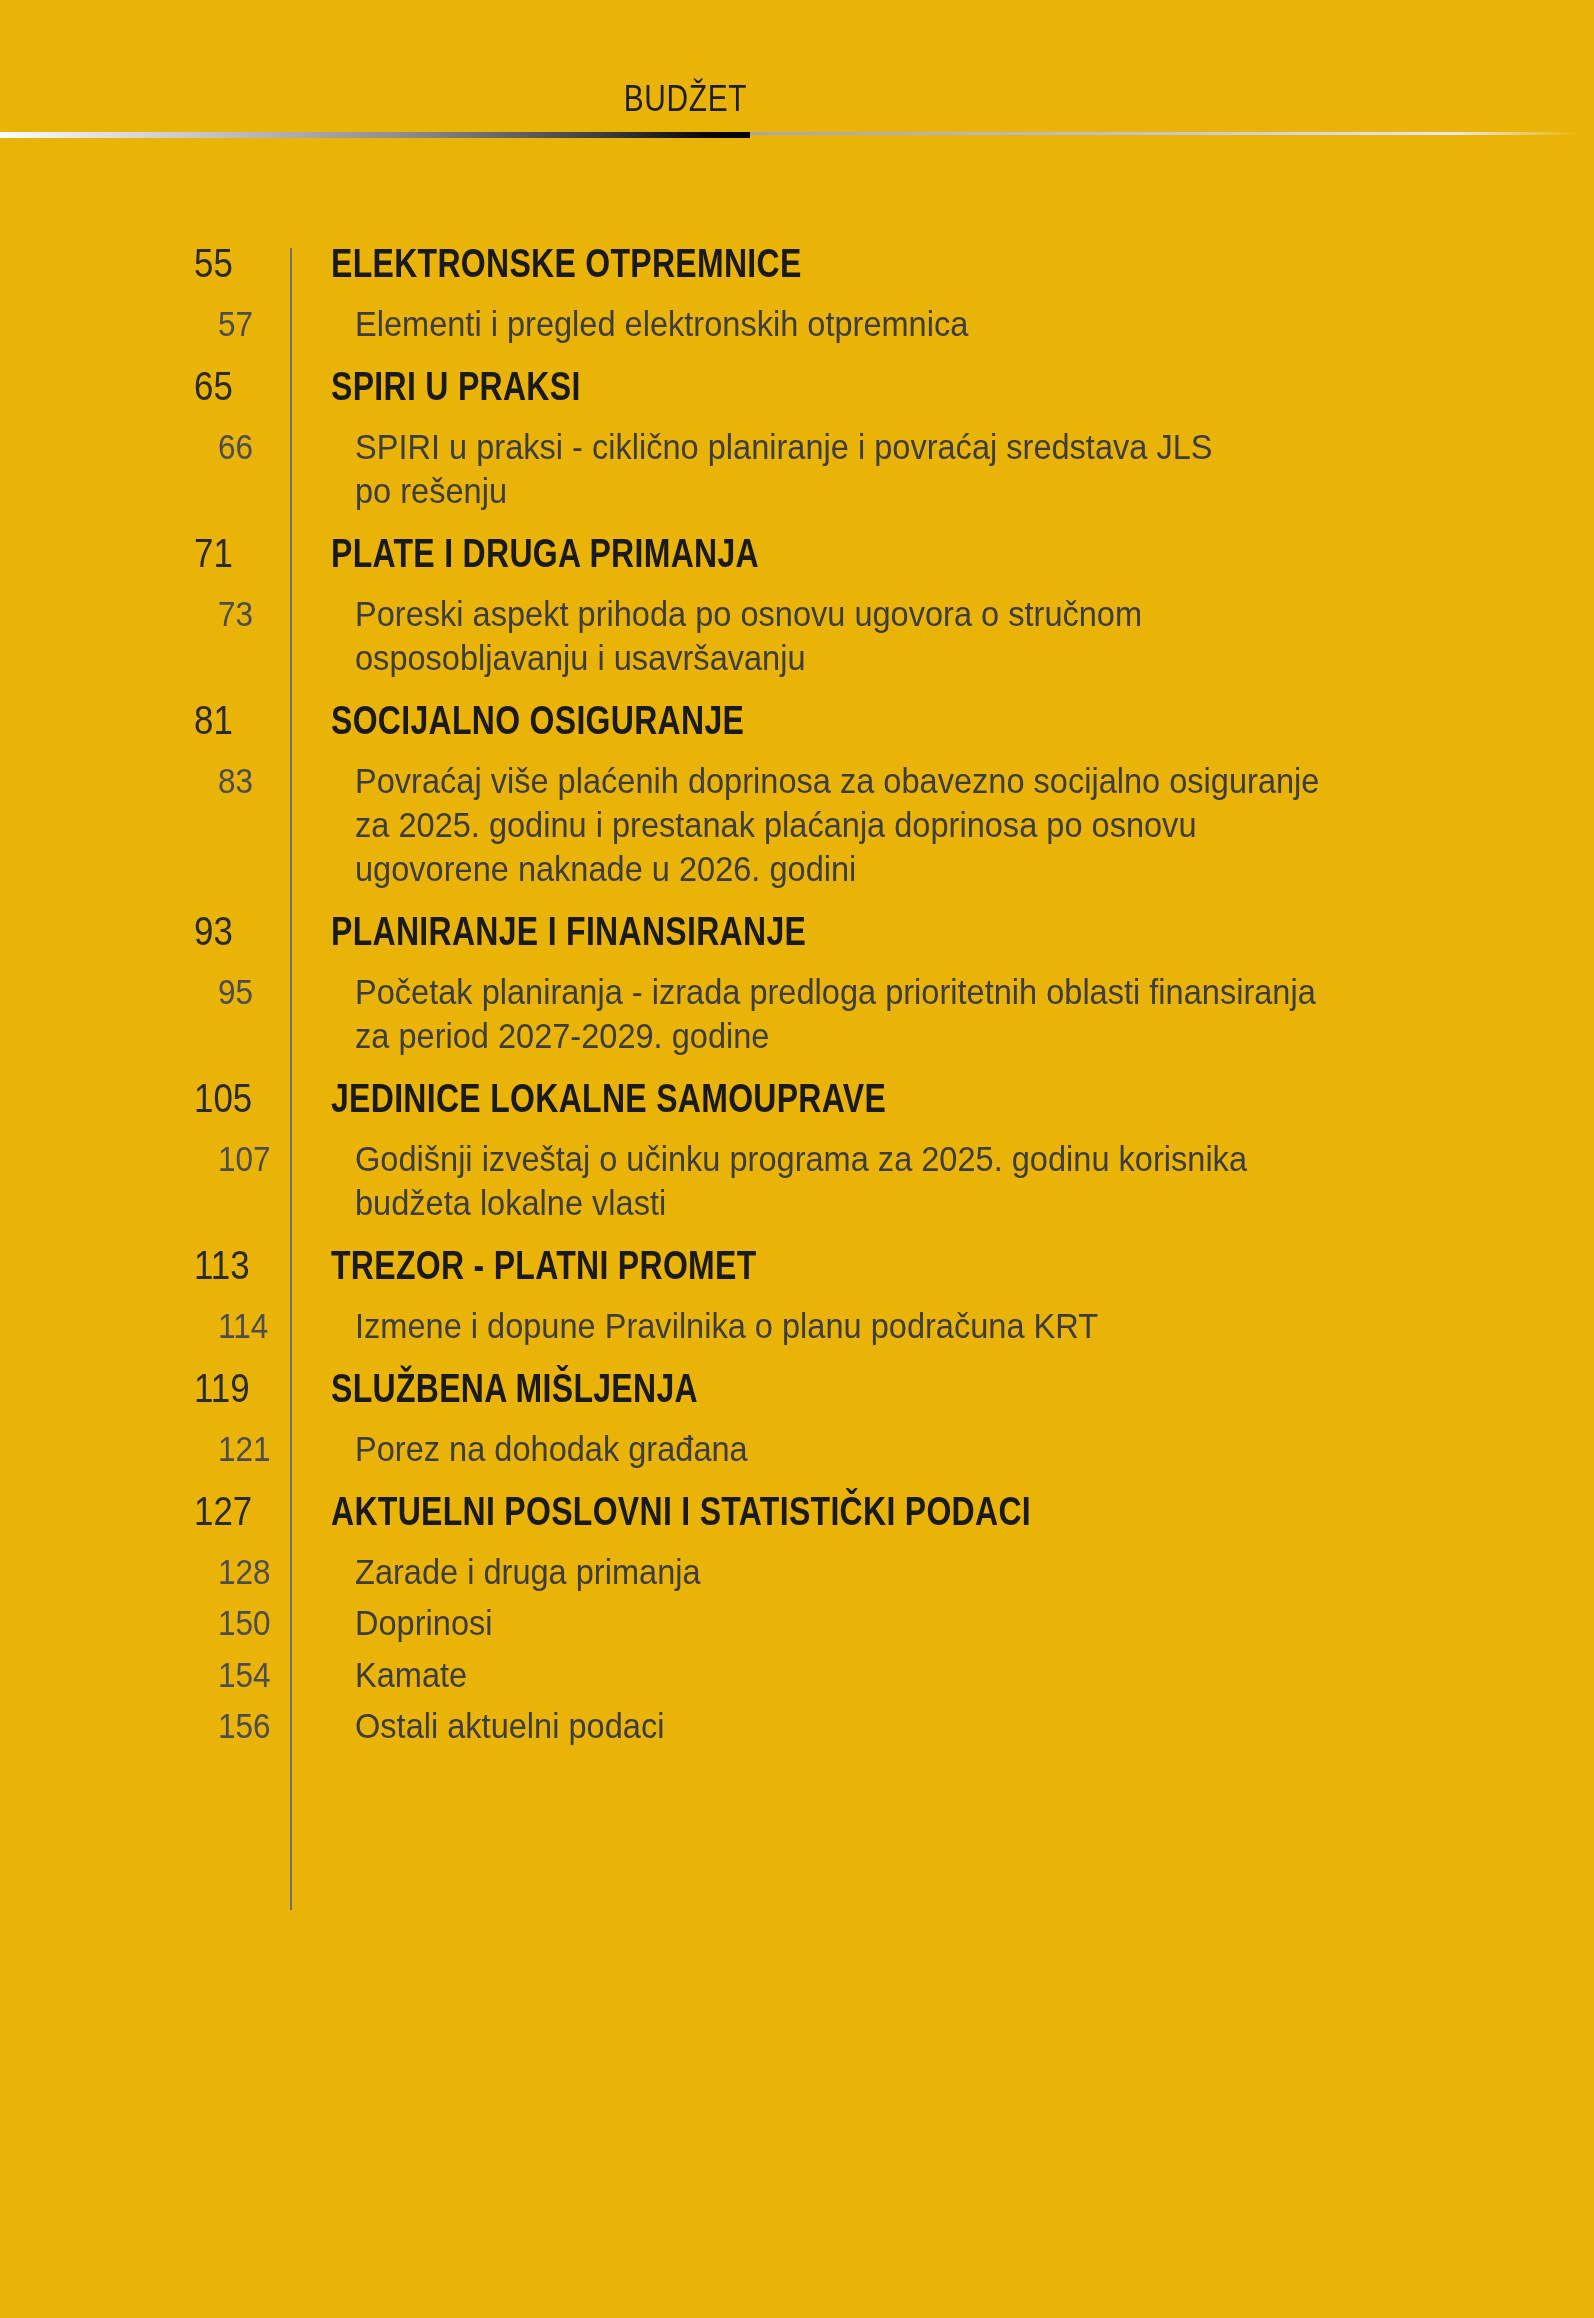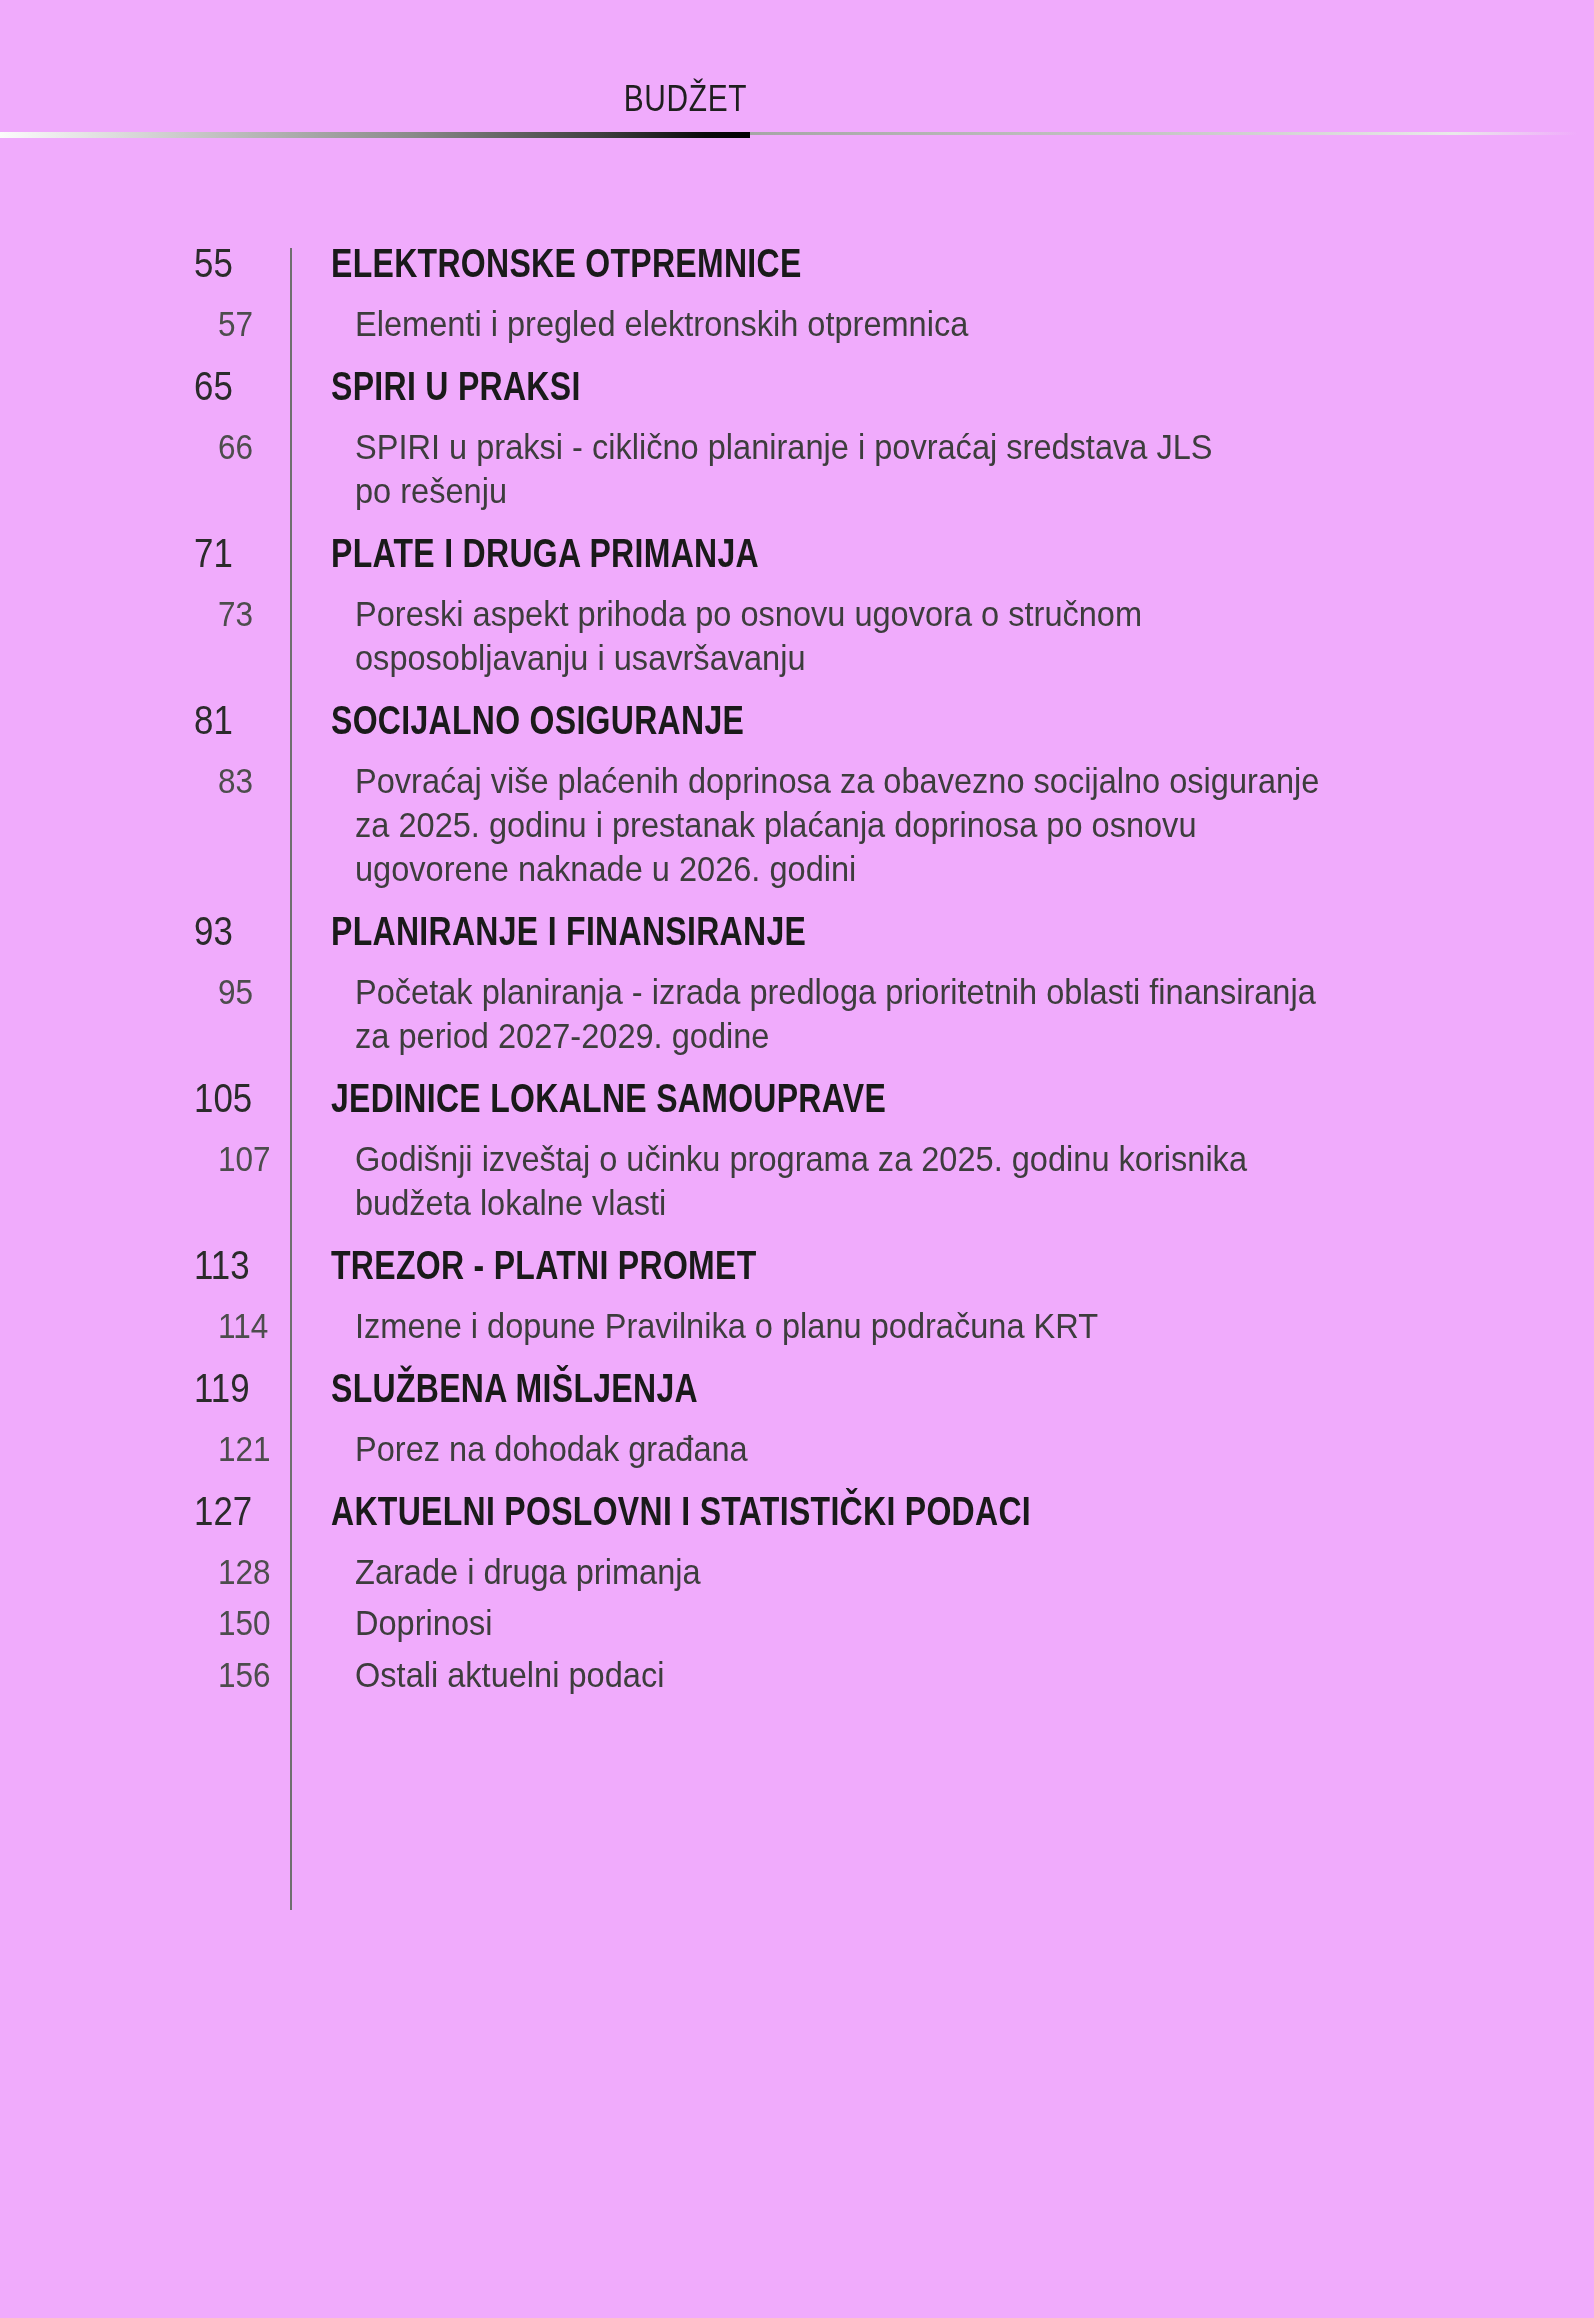--- a/index.html
+++ b/index.html
@@ -1,20 +1,20 @@
 <!DOCTYPE html>
 <html style="font-size:13px"><head>
 <meta charset="utf-8">
 <style>
   html, body { margin: 0; padding: 0; background: #ffffff; }
   .page {
     position: relative;
     width: 1594px;
     height: 2319px;
-    background: #f0abfc;
+    background: #eab308;
     overflow: hidden;
     font-family: "Liberation Sans", sans-serif;
     text-decoration: underline;
   }
 
   
   .header-title-wrap {
     position: absolute;
     left: 522px;
     top: 81px;
@@ -202,19 +202,23 @@
     </div>
     <div class="row i">
       <div class="num">128</div>
       <div class="title">Zarade i druga primanja</div>
     </div>
     <div class="row i tight">
       <div class="num">150</div>
       <div class="title">Doprinosi</div>
     </div>
     <div class="row i tight">
+      <div class="num">154</div>
+      <div class="title">Kamate</div>
+    </div>
+    <div class="row i tight">
       <div class="num">156</div>
       <div class="title">Ostali aktuelni podaci</div>
     </div>
 
   </div>
 </div>
 
 
 </body></html>

